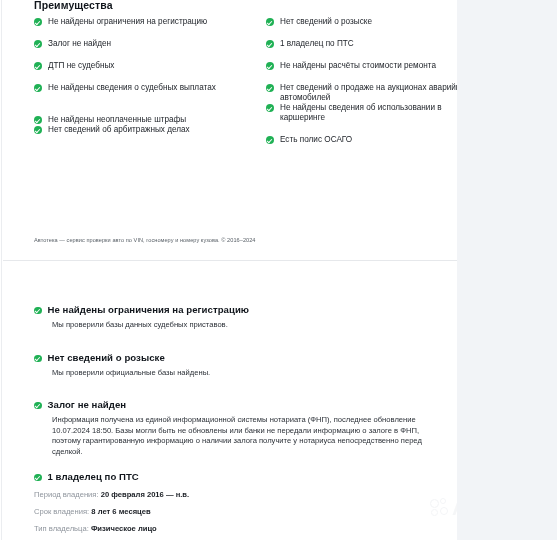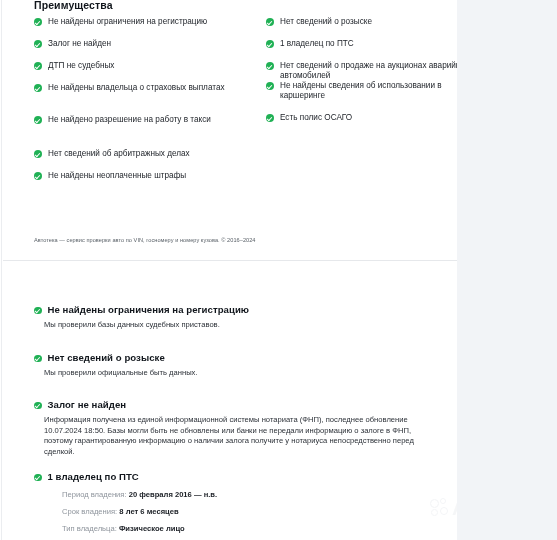--- a/index.html
+++ b/index.html
@@ -159,28 +159,28 @@
   }
   .detail-head .chk {
     width: 7.5px; height: 7.5px;
     margin-top: 2.5px; margin-right: 6px;
   }
   .detail-head .chk::after {
     left: 2.1px; top: 1.6px; width: 2px; height: 3.5px;
     border-width: 0 1px 1px 0;
   }
   .detail-body {
-    margin-left: 10px;
+    margin-left: 18px;
     margin-top: 4px;
     font-size: 7.6px;
     line-height: 10.5px;
     color: #2b3037;
   }
 
-  .kv-list { margin-left: 28px; margin-top: 7px; }
+  .kv-list { margin-left: 0; margin-top: 7px; }
   .kv-row {
     font-size: 7.6px;
     line-height: 10px;
     margin-bottom: 7px;
     white-space: nowrap;
   }
   .kv-key { color: #8e949c; }
   .kv-val { color: #1b1f25; font-weight: bold; }
 
   
@@ -254,44 +254,44 @@
         <div class="adv-item" style="margin-bottom:12px">
           <span class="chk"></span>
           <span class="adv-text">Залог не найден</span>
         </div>
         <div class="adv-item" style="margin-bottom:12px">
           <span class="chk"></span>
           <span class="adv-text">ДТП не судебных</span>
         </div>
         <div class="adv-item" style="margin-bottom:22px">
           <span class="chk"></span>
-          <span class="adv-text">Не найдены владельца о страховых выплатах</span>
-        </div>
-        <div class="adv-item" style="margin-bottom:24px">
-          <span class="chk"></span>
-          <span class="adv-text">Не найдено разрешение на работу в такси</span>
+          <span class="adv-text">Не найдены сведения о судебных выплатах</span>
+        </div>
+        <div class="adv-item">
+          <span class="chk"></span>
+          <span class="adv-text">Не найдены неоплаченные штрафы</span>
         </div>
         <div class="adv-item" style="margin-bottom:12px">
           <span class="chk"></span>
           <span class="adv-text">Нет сведений об арбитражных делах</span>
         </div>
-        <div class="adv-item">
-          <span class="chk"></span>
-          <span class="adv-text">Не найдены неоплаченные штрафы</span>
-        </div>
       </div>
 
       <div class="adv-col right">
         <div class="adv-item" style="margin-bottom:12px">
           <span class="chk"></span>
           <span class="adv-text">Нет сведений о розыске</span>
         </div>
         <div class="adv-item" style="margin-bottom:12px">
           <span class="chk"></span>
           <span class="adv-text">1 владелец по ПТС</span>
+        </div>
+        <div class="adv-item" style="margin-bottom:12px">
+          <span class="chk"></span>
+          <span class="adv-text">Не найдены расчёты стоимости ремонта</span>
         </div>
         <div class="adv-item" style="width:214px">
           <span class="chk"></span>
           <span class="adv-text">Нет сведений о продаже на аукционах аварийных автомобилей</span>
         </div>
         <div class="adv-item" style="margin-bottom:12px;width:190px">
           <span class="chk"></span>
           <span class="adv-text">Не найдены сведения об использовании в каршеринге</span>
         </div>
         <div class="adv-item">
@@ -315,21 +315,21 @@
         <span>Не найдены ограничения на регистрацию</span>
       </div>
       <div class="detail-body">Мы проверили базы данных судебных приставов.</div>
     </div>
 
     <div class="detail-block" style="top:90px">
       <div class="detail-head">
         <span class="chk"></span>
         <span>Нет сведений о розыске</span>
       </div>
-      <div class="detail-body">Мы проверили официальные быть данных.</div>
+      <div class="detail-body">Мы проверили официальные базы найдены.</div>
     </div>
 
     <div class="detail-block" style="top:137px;width:406px">
       <div class="detail-head">
         <span class="chk"></span>
         <span>Залог не найден</span>
       </div>
       <div class="detail-body">Информация получена из единой информационной системы нотариата (ФНП), последнее обновление 10.07.2024 18:50. Базы могли быть не обновлены или банки не передали информацию о залоге в ФНП, поэтому гарантированную информацию о наличии залога получите у нотариуса непосредственно перед сделкой.</div>
     </div>
 

